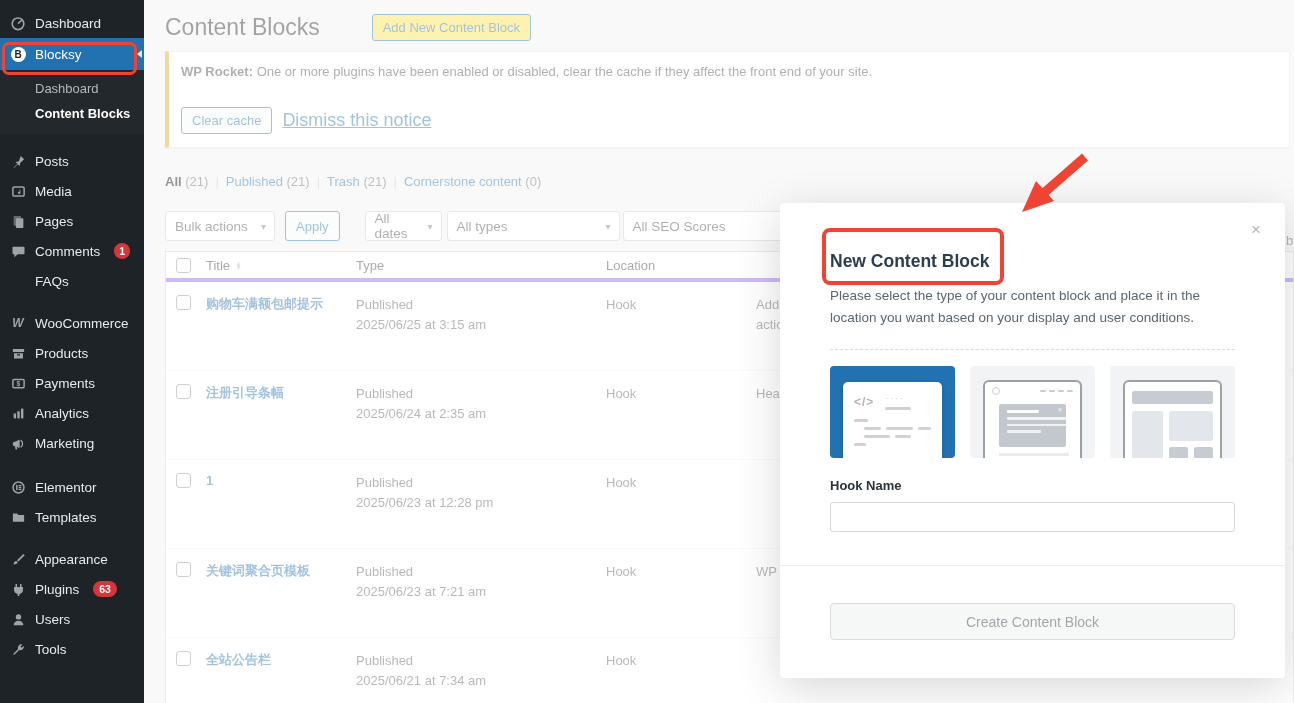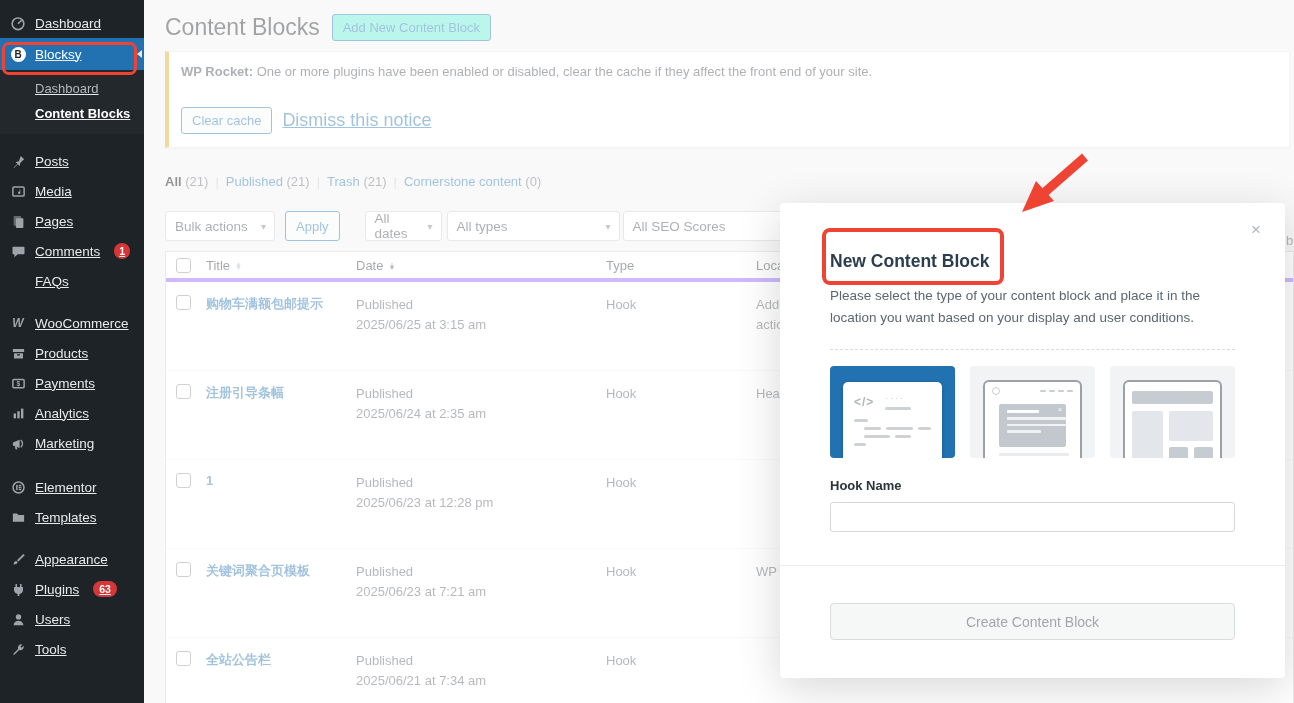--- a/index.html
+++ b/index.html
@@ -1,38 +1,38 @@
 <!DOCTYPE html>
 <html><head>
 <meta charset="utf-8">
 <style>
   * { margin:0; padding:0; box-sizing:border-box; }
   body { font-family:"Liberation Sans", sans-serif; background:#c9ccd1; }
   .app { position:relative; width:1294px; height:703px; overflow:hidden; background:#f0f0f1; font-family:"Liberation Sans", sans-serif; }
 
   
-  .sidebar { position:absolute; left:0; top:0; width:144px; height:100%; background:#1d2327; color:#e8eaec; padding-top:8px; z-index:10;text-decoration:underline; }
+  .sidebar { position:absolute; left:0; top:0; width:144px; height:100%; background:#1d2327; color:#e8eaec; padding-top:8px; z-index:10; }
   .mi { height:30px; display:flex; align-items:center; padding:0 6px 0 10px; gap:9px; font-size:13.5px; cursor:pointer; position:relative; white-space:nowrap; }
   .mi .ico { width:16px; height:16px; display:flex; align-items:center; justify-content:center; color:#9ea4a9; flex:none; }
   .mi.active { background:#2271b1; color:#fff; height:32px; }
   .mi.active .ico { color:#fff; }
   .blocksy-logo { width:15px; height:15px; border-radius:50%; background:#fff; color:#1d2327; font-size:10px; font-weight:bold; display:flex; align-items:center; justify-content:center; }
   .cur-arrow { position:absolute; right:2px; top:50%; transform:translateY(-50%); width:0; height:0; border-top:4px solid transparent; border-bottom:4px solid transparent; border-right:5px solid #f0f0f1; opacity:.95; }
   .submenu { background:#23282d; padding:6px 0 8px; }
   .smi { padding:5px 0 5px 35px; font-size:13px; color:#b4b9be; cursor:pointer; }
   .smi.current { color:#fff; font-weight:bold; }
   .gap { height:12px; } .g14 { height:14px; }
   .badge { margin-left:5px; background:#d63638; color:#fff; font-size:10.5px; font-weight:bold; border-radius:9px; padding:1px 6px; line-height:1.35; }
   .badge.round { padding:1px 5px; }
 
   
   .content { position:absolute; left:144px; top:0; right:0; bottom:0; background:#f0f0f1; }
   .page-head { display:flex; align-items:center; gap:12px; padding:14px 0 0 21px; }
   h1.title { font-size:23px; font-weight:400; color:#1d2327; }
-  .add-new { font-size:13px; color:#2271b1; background:#5eead4; border:1px solid #2271b1; border-radius:3px; padding:5px 10px; cursor:pointer; font-family:inherit; }
+  .add-new { font-size:13px; color:#2271b1; background:#fde047; border:1px solid #2271b1; border-radius:3px; padding:5px 10px; cursor:pointer; font-family:inherit;margin-left:40px; }
   .notice { margin:10px 4px 0 21px; background:#fff; border:1px solid #e3e5e8; border-left:4px solid #dba617; box-shadow:0 1px 1px rgba(0,0,0,.04); padding:2px 12px 13px; font-size:13px; color:#3c434a; }
   .notice p { margin-top:10px; }
   .notice p.actions { margin-top:28px; display:flex; align-items:center; }
   .btn-secondary { font-size:13px; color:#2271b1; background:#f6f7f7; border:1px solid #2271b1; border-radius:3px; padding:5px 10px; cursor:pointer; margin-right:10px; font-family:inherit; }
   .dismiss { color:#2271b1; text-decoration:underline; cursor:pointer; font-size:18px; }
 
   .views { margin:26px 0 0 21px; font-size:13px; color:#646970; }
   .views a { color:#2271b1; text-decoration:none; cursor:pointer; }
   .views a.current { color:#000; font-weight:600; }
   .views .count { color:#646970; }
@@ -328,24 +328,20 @@
       <button class="btn-outline ml8">Filter</button>
     </div>
 
     <div class="table">
       <div class="trow thead">
         <span class="cb"></span>
         <span class="hcell"><span>Title</span><span class="sorter">
               <span>▲</span>
               <span>▼</span>
             </span></span>
-        <span class="hcell"><span>Date</span><span class="sorter">
-              <span>▲</span>
-              <span class="on">▼</span>
-            </span></span>
         <span>Type</span>
         <span>Location</span>
       </div>
 
       <div class="trow drow">
         <span class="cb"></span>
         <span class="rtitle">购物车满额包邮提示</span>
         <span class="rdate"><span style="display:block">Published</span><span>2025/06/25 at 3:15 am</span></span>
         <span class="rtype">Hook</span>
         <span class="rloc"><span style="display:block">Adde</span><span>actio</span></span>

